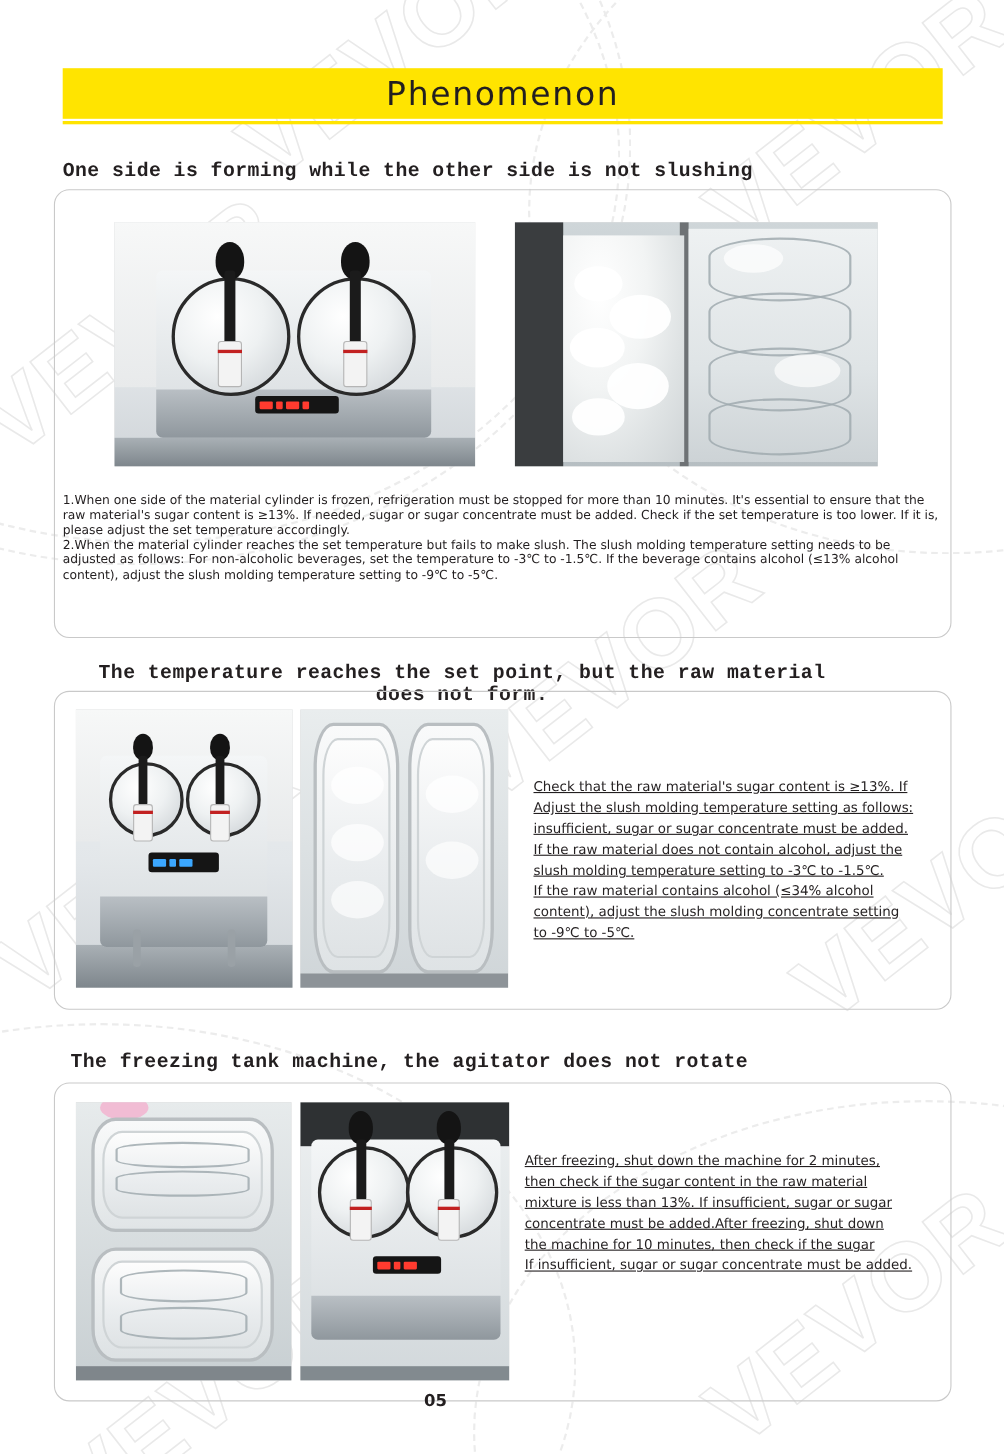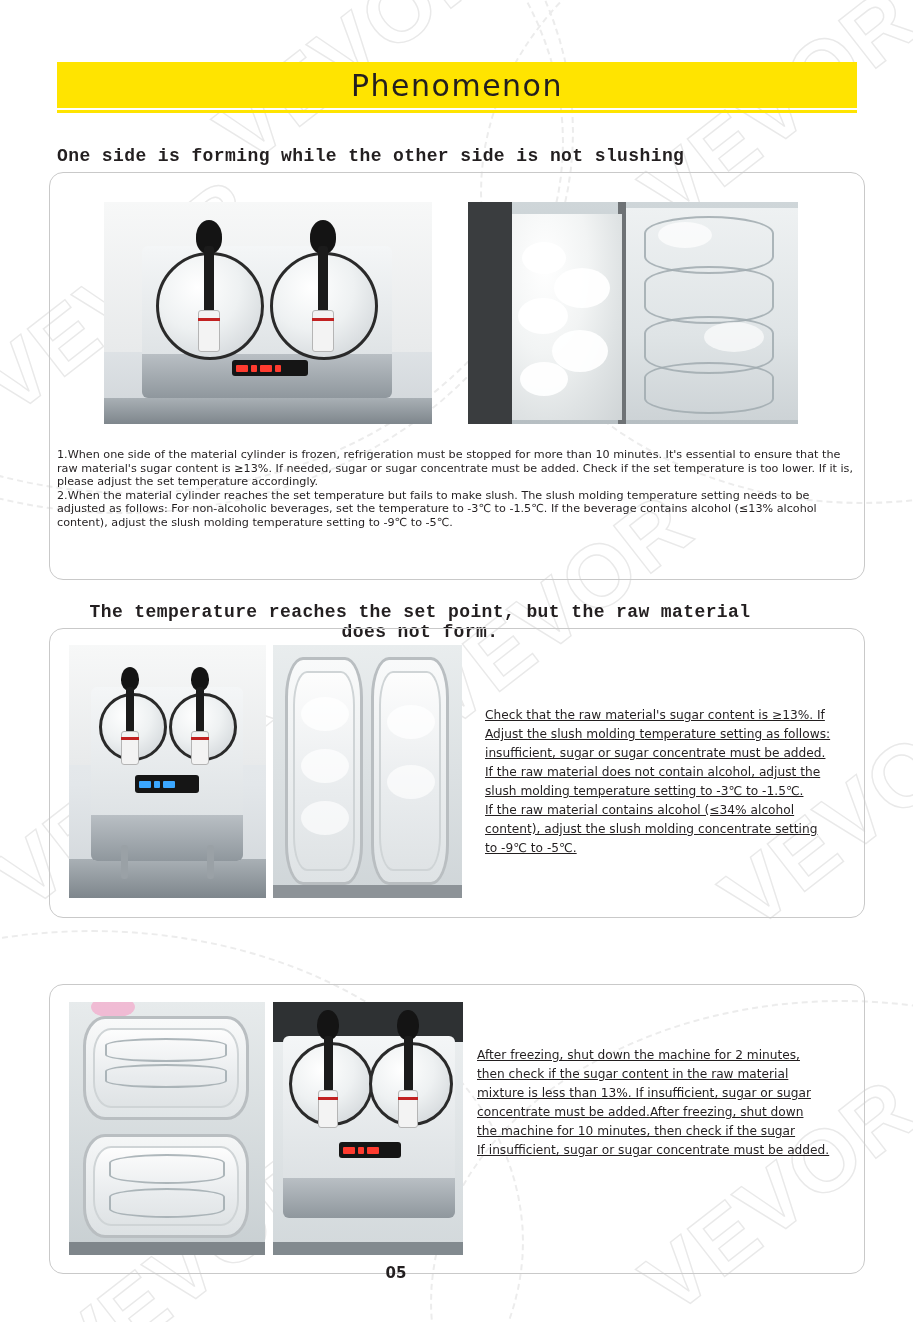--- a/index.html
+++ b/index.html
@@ -372,20 +372,21 @@
     <p>Check that the raw material's sugar content is ≥13%. If</p>
     <p>Adjust the slush molding temperature setting as follows:</p>
     <p>insufficient, sugar or sugar concentrate must be added.</p>
     <p>If the raw material does not contain alcohol, adjust the</p>
     <p>slush molding temperature setting to -3℃ to -1.5℃.</p>
     <p>If the raw material contains alcohol (≤34% alcohol</p>
     <p>content), adjust the slush molding concentrate setting</p>
     <p>to -9℃ to -5℃.</p>
   </div>
 
+  <div class="section-heading" style="left:64px; top:956px;">The freezing tank machine, the agitator does not rotate</div>
 
   <div class="card" style="left:49px; top:984px; width:816px; height:290px;"></div>
 
   <div class="photo" style="left:69px; top:1002px; width:196px; height:253px;">
     <div class="machine-bg" style="background:linear-gradient(#e7ebec,#c8cfd2);"></div>
     <div class="slush-lump" style="left:22px; top:-6px; width:44px; height:22px; background:#f2b7d2; opacity:.9;"></div>
     <div class="tank-lid" style="left:14px; top:14px; width:166px; height:104px; border-radius:22px/30px;"></div>
     <div class="tank-inner" style="left:24px; top:26px; width:146px; height:80px; border-radius:18px/26px;"></div>
     <div class="auger" style="left:36px; top:36px; width:122px; height:24px;"></div>
     <div class="auger" style="left:36px; top:62px; width:122px; height:24px;"></div>

